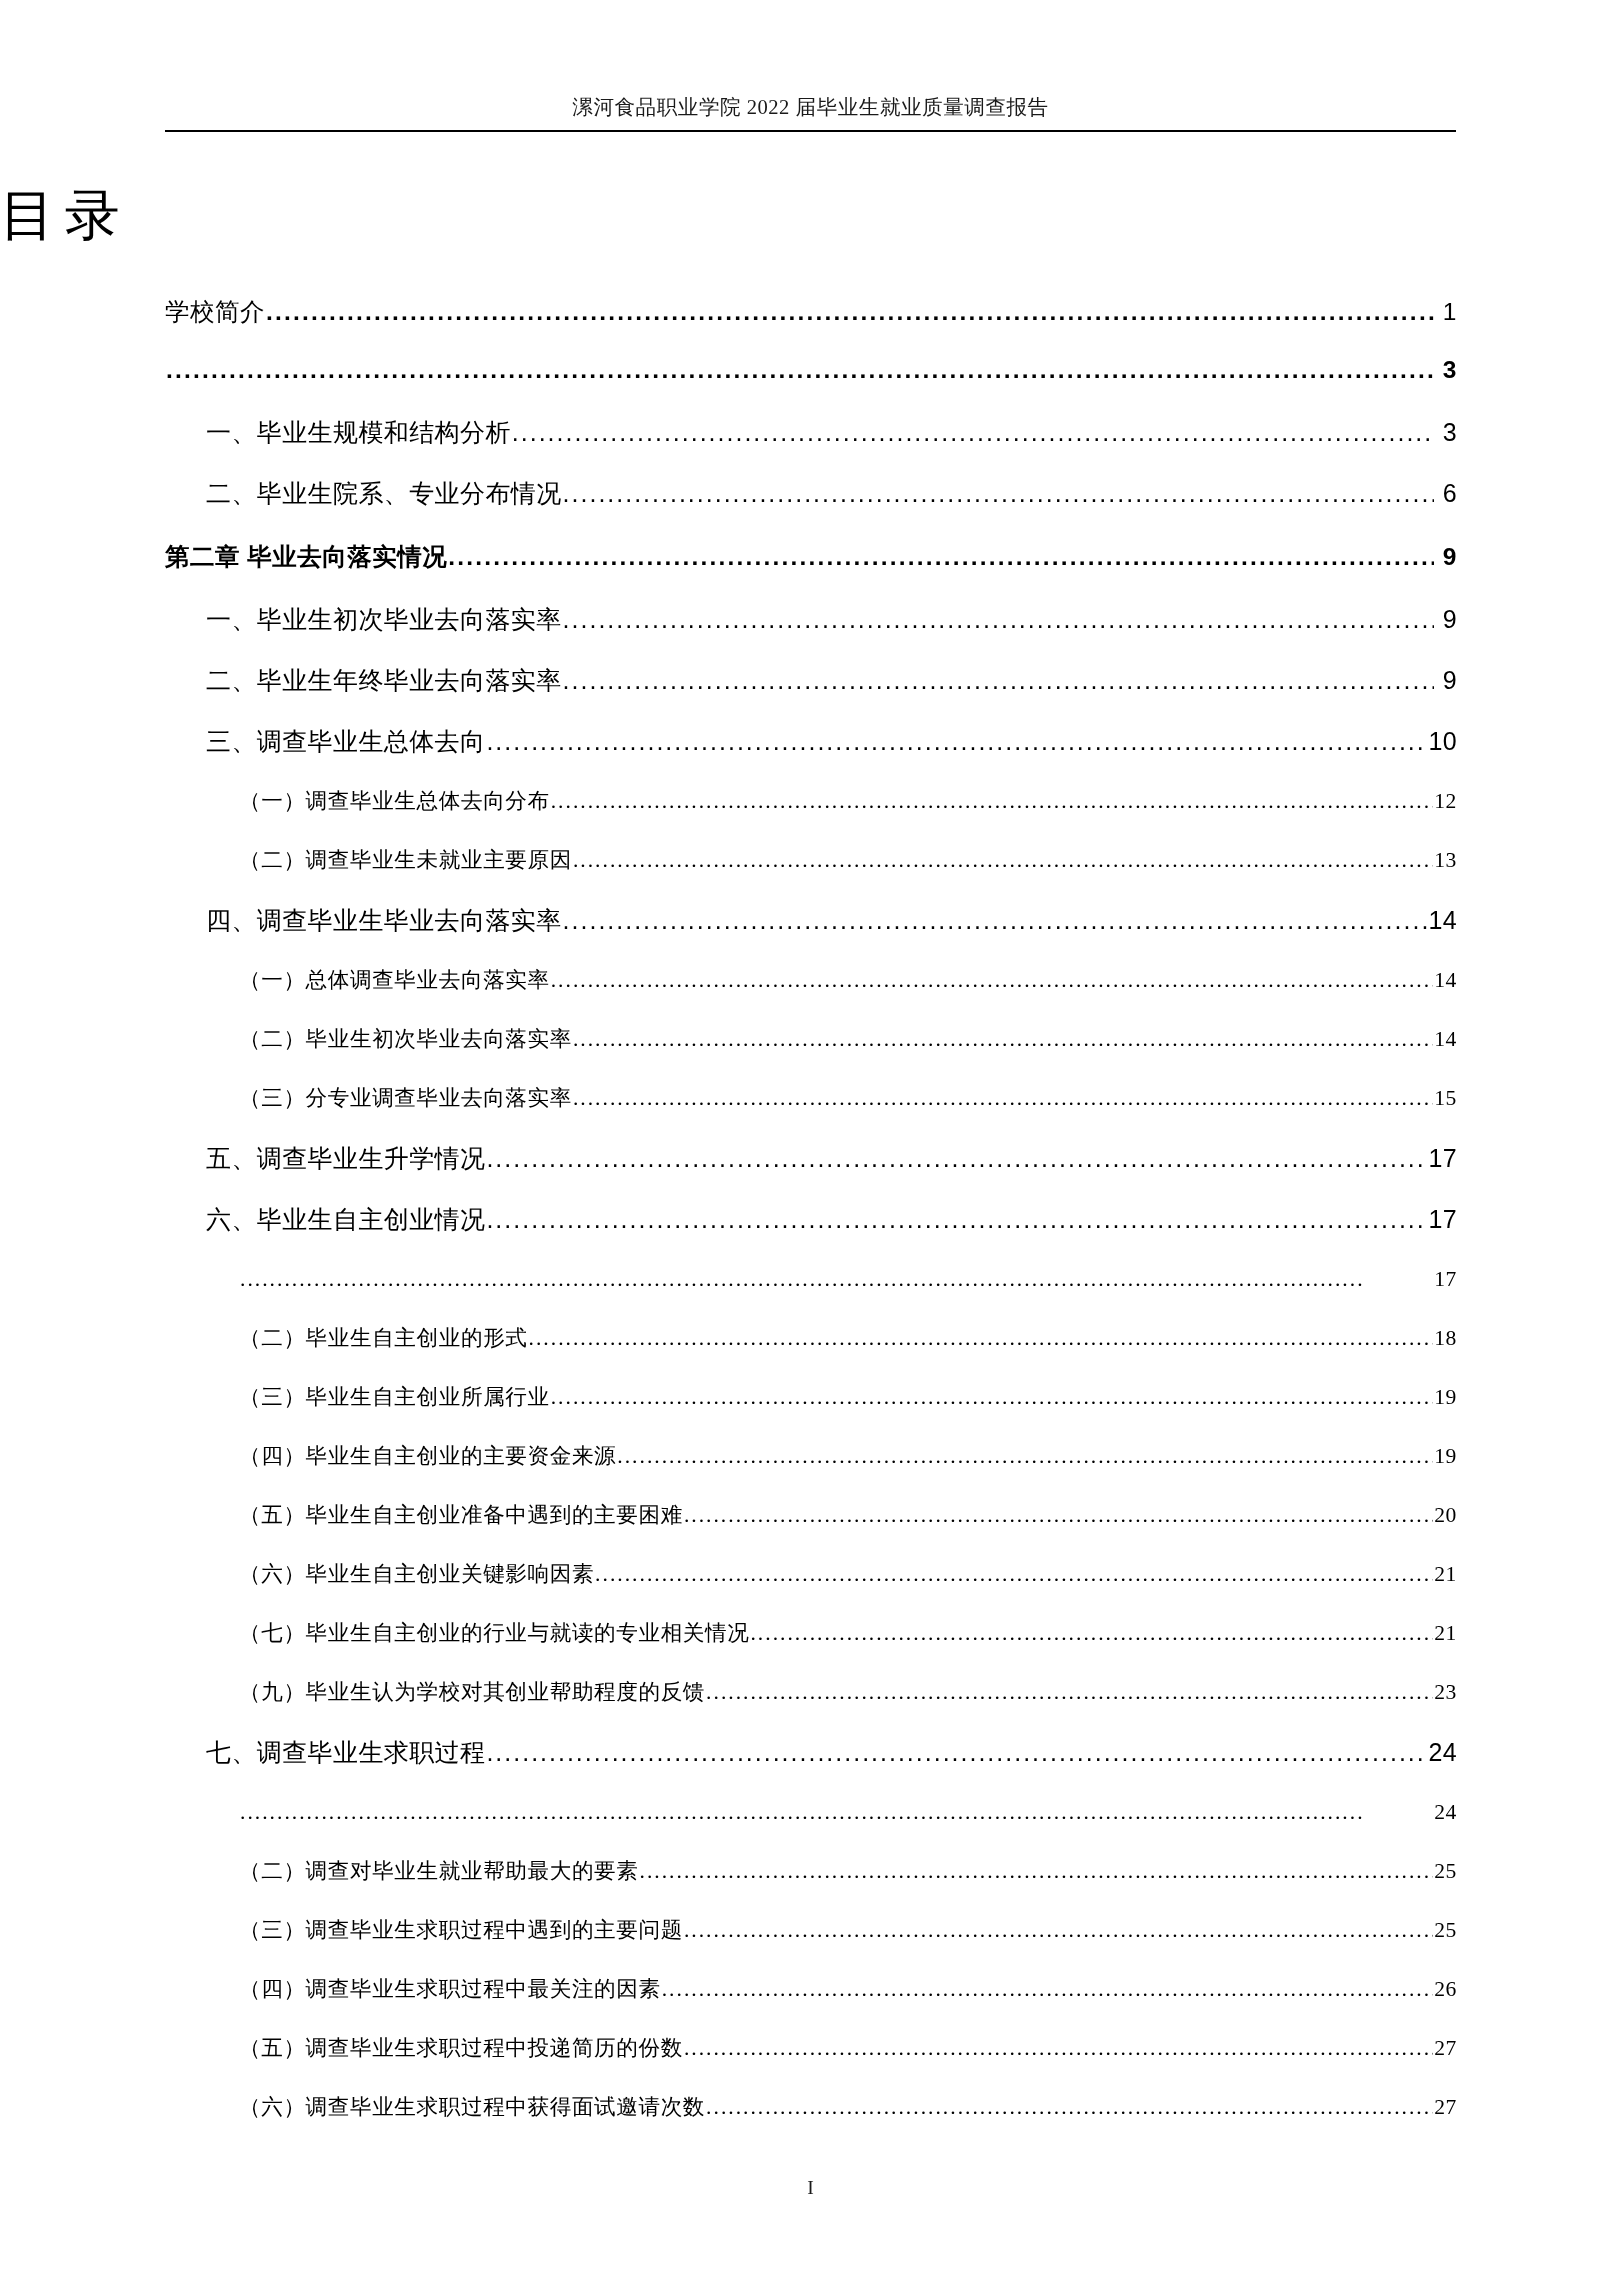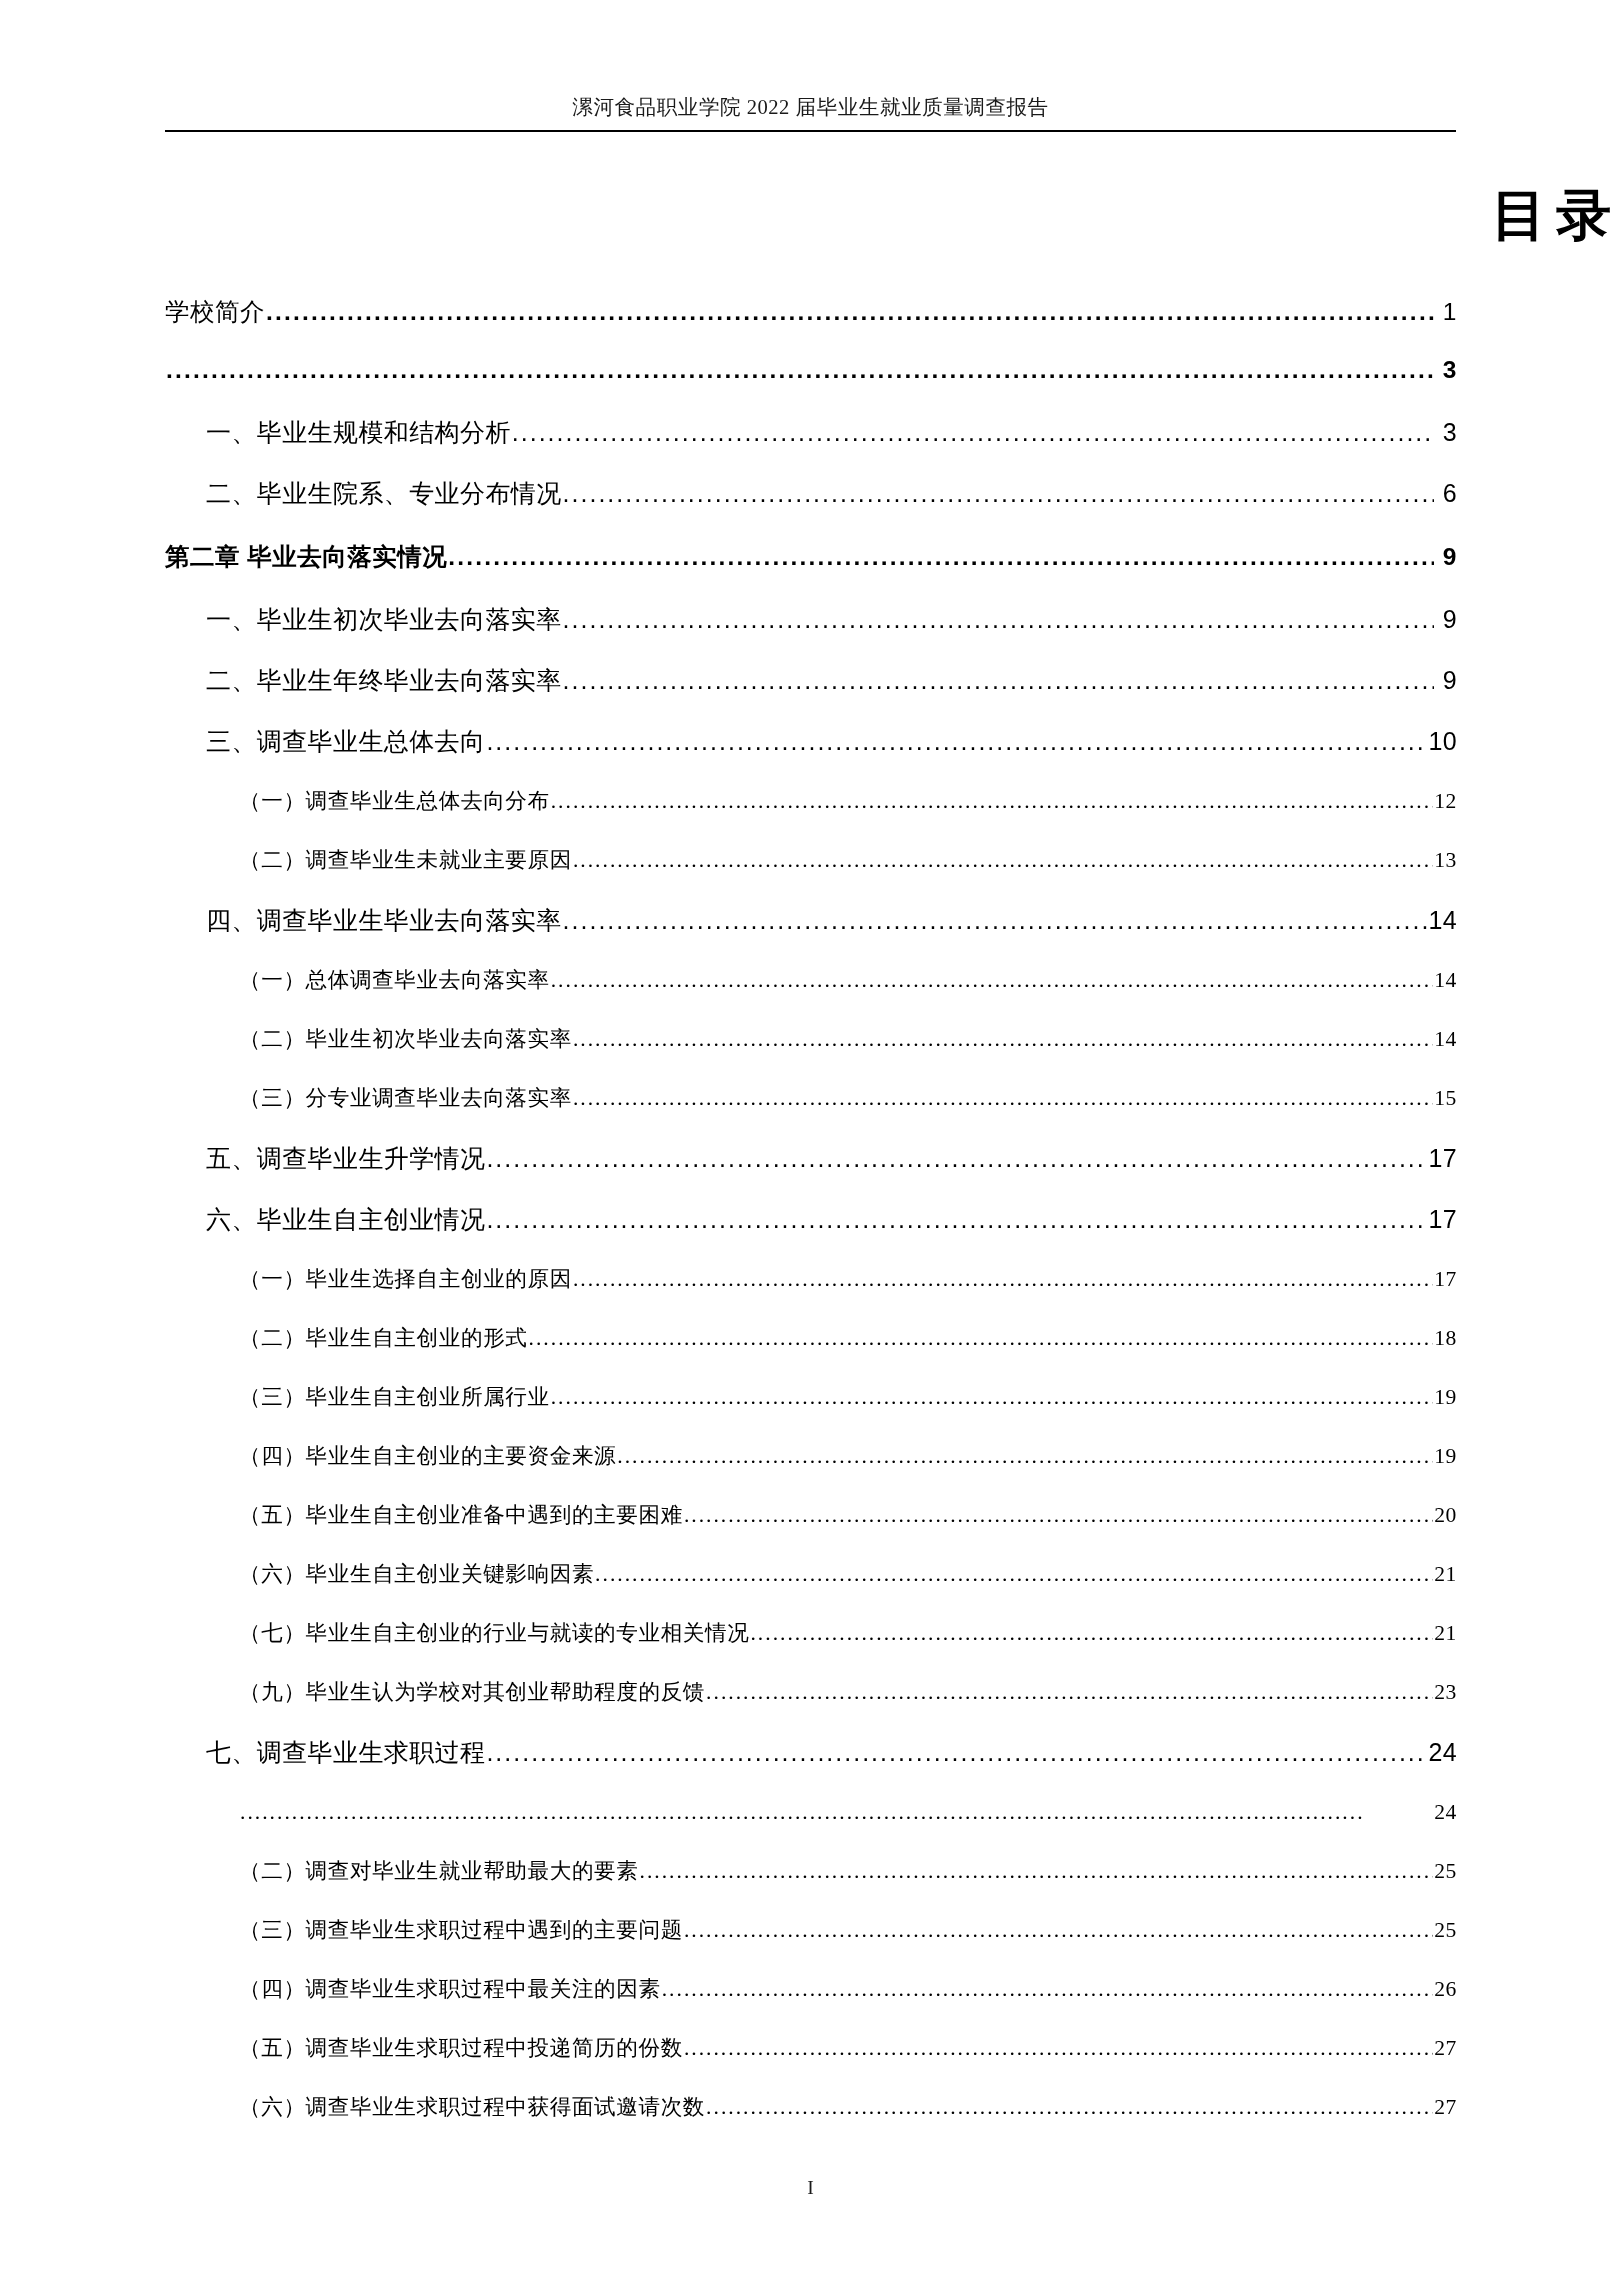--- a/index.html
+++ b/index.html
@@ -47,23 +47,23 @@
     height: 0;
     border-top: 2.9px solid #000000;
   }
 
   
   .toc-title {
     position: absolute;
     left: 0;
     right: 0;
     top: 181px;
-    text-align: right;
-    font-family: "Liberation Serif", "DejaVu Serif", serif;
-    font-weight: bold;
+    text-align: left;
+    font-family: "Liberation Serif", "DejaVu Serif", serif;
+    font-weight: normal;
     font-size: 55px;
     line-height: 69px;
     letter-spacing: 9.8px;
     color: #000000;
   }
 
   
   .toc {
     position: absolute;
     left: 165px;
@@ -245,21 +245,20 @@
         <span class="label">五、调查毕业生升学情况</span>
         <span class="leader"></span>
         <span class="pageno">17</span>
       </div>
       <div class="toc-entry lvl2">
         <span class="label">六、毕业生自主创业情况</span>
         <span class="leader"></span>
         <span class="pageno">17</span>
       </div>
       <div class="toc-entry lvl3">
-        <span class="label">（一）毕业生选择自主创业的原因</span>
         <span class="leader"></span>
         <span class="pageno">17</span>
       </div>
       <div class="toc-entry lvl3">
         <span class="label">（二）毕业生自主创业的形式</span>
         <span class="leader"></span>
         <span class="pageno">18</span>
       </div>
       <div class="toc-entry lvl3">
         <span class="label">（三）毕业生自主创业所属行业</span>

